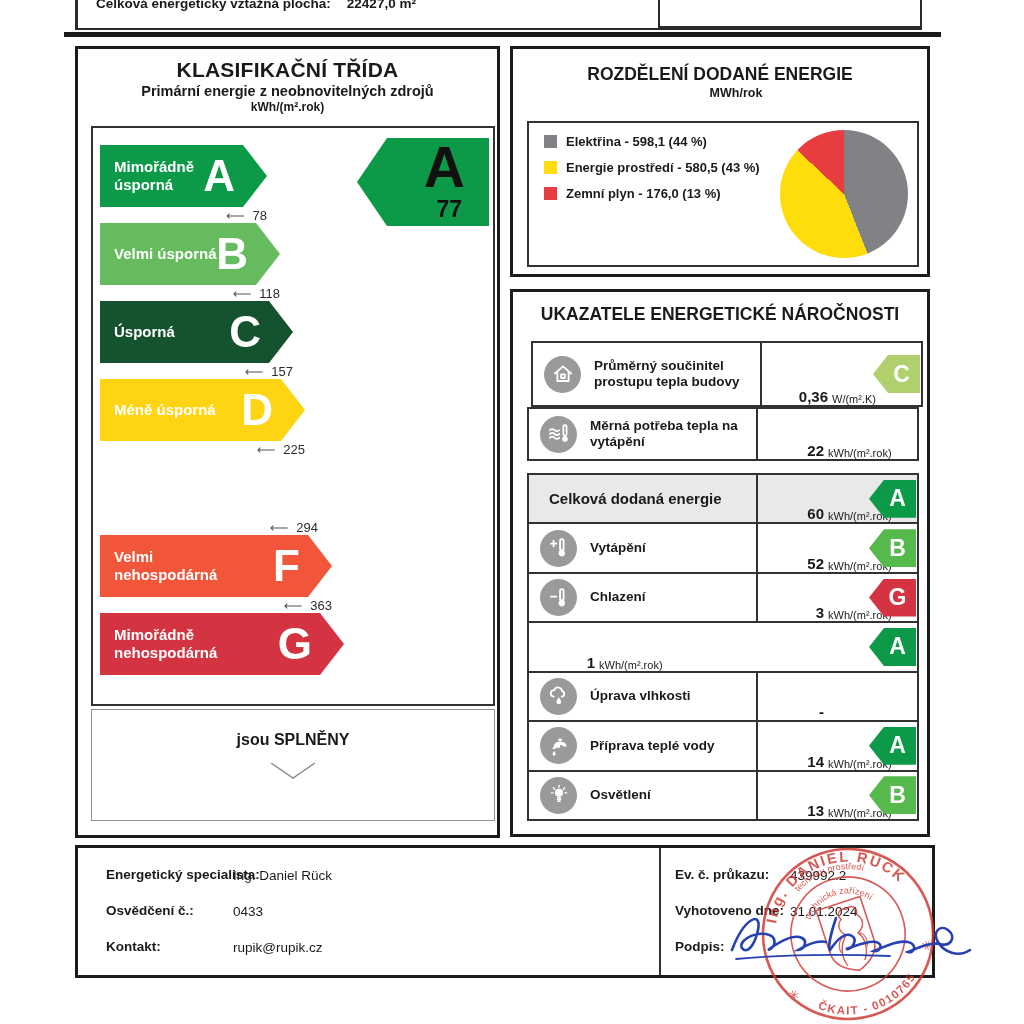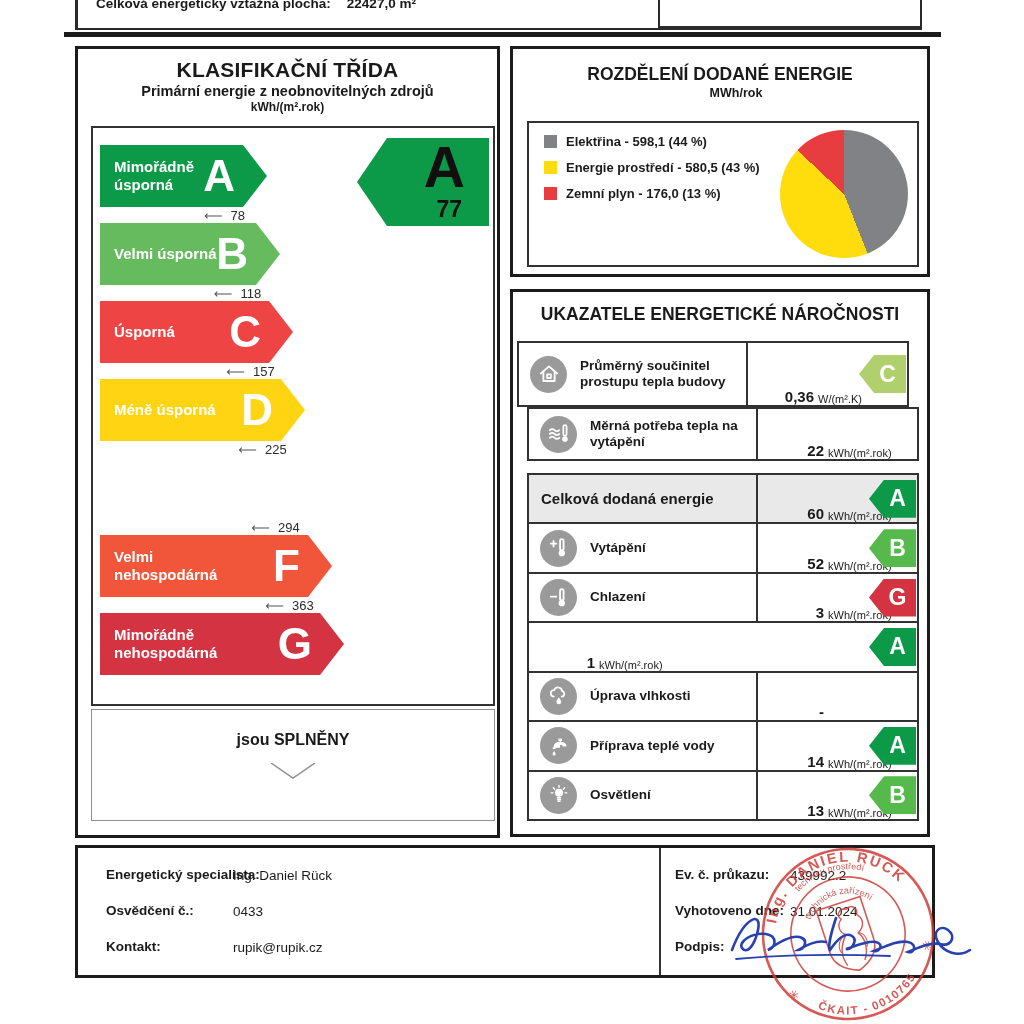--- a/index.html
+++ b/index.html
@@ -26,21 +26,21 @@
   #class-panel h2 { font-size:14.5px; margin-top:1px; }
   #class-panel h3 { font-size:12px; margin-top:1px; }
   #scale-box { left:13px; top:77px; width:404px; height:580px; }
   .class-arrow { position:absolute; left:7px; height:62px; color:#fff;
     clip-path:polygon(0 0, calc(100% - 24px) 0, 100% 50%, calc(100% - 24px) 100%, 0 100%); }
   .arrow-label { position:absolute; left:14px; top:50%; transform:translateY(-50%);
     font-weight:bold; font-size:15px; line-height:1.18; width:142px; }
   .arrow-letter { position:absolute; right:32px; top:50%; transform:translateY(-50%);
     font-weight:bold; font-size:44px; }
   .threshold { position:absolute; height:16px; width:85px; display:flex; align-items:center;
-    justify-content:center; gap:8px; font-size:13px; color:#2b2b2b; }
+    justify-content:flex-end; gap:8px; font-size:13px; color:#2b2b2b; }
   .threshold::before { content:"⟵"; font-size:13px; color:#555; }
   #rating-arrow { position:absolute; left:264px; top:10px; width:132px; height:88px;
     clip-path:polygon(30px 0, 100% 0, 100% 100%, 30px 100%, 0 50%); }
   #rating-letter { position:absolute; right:24px; top:-4px; font-size:57px; font-weight:bold; color:#101010; }
   #rating-value  { position:absolute; right:27px; bottom:3px; font-size:23px; font-weight:bold; color:#101010; }
 
   #req-box { position:absolute; left:13px; top:660px; width:404px; height:112px;
     border:1.5px solid #8f8f8f; }
   #req-gray { height:55px; background:#e4e4e4; border-bottom:1.5px solid #8f8f8f;
     padding-top:8px; font-size:15.5px; font-weight:bold; line-height:1.3; }
@@ -55,38 +55,38 @@
   #legend { position:absolute; left:15px; top:11px; }
   .leg-item { display:flex; align-items:flex-start; gap:9px; margin-bottom:11px; }
   .leg-swatch { width:13px; height:13px; margin-top:1px; flex:none; }
   .leg-label { font-size:13px; font-weight:bold; white-space:nowrap; }
   #pie-chart { position:absolute; left:251px; top:7px; width:128px; height:128px;
     border-radius:50%; }
 
   
   #ind-panel { left:510px; top:289px; width:420px; height:548px; }
   #ind-panel h1 { font-size:17.5px; margin-top:12px; }
-  #ind-row-1 { left:4px; top:49px; width:392px; height:66px; }
+  #ind-row-1 { left:18px; top:49px; width:392px; height:66px; }
   #ind-row-2 { left:14px; top:115px; width:392px; height:54px; }
   #ind-table { left:14px; top:181px; width:392px; height:348px; display:flex; flex-direction:column; }
   #ind-table .t-row { flex:1; border-top:2px solid #323232; }
   #ind-table .t-row:first-child { border-top:none; }
   .ind-row { position:relative; display:flex; height:100%; width:100%; align-items:stretch; }
   .cell-label { width:229px; border-right:2px solid #323232; display:flex; align-items:center;
     gap:13px; padding-left:11px; }
   .cell-label .lbl { font-size:13.5px; font-weight:bold; line-height:1.2; width:158px; }
   .cell-value { flex:1; display:flex; align-items:flex-end; }
   .num { font-size:15px; font-weight:bold; width:66px; text-align:right; }
   .unit { font-size:11px; margin-left:4px; }
   .badge { position:absolute; right:1px; top:50%; transform:translateY(-50%);
     width:47px; height:38px; clip-path:polygon(15px 0, 100% 0, 100% 100%, 15px 100%, 0 50%);
     color:#fff; font-weight:bold; font-size:23px; display:flex; align-items:center;
     justify-content:center; padding-left:10px; }
   .total-row { background:#e9e9e9; }
-  .total-row .cell-label { padding-left:12px; }
+  .total-row .cell-label { padding-left:20px; }
   .total-row .lbl { font-size:15px; width:190px; }
   .icon-circle { width:37px; height:37px; border-radius:50%; flex:none;
     display:flex; align-items:center; justify-content:center; }
   .icon-circle svg { width:26px; height:26px; }
 
   
   #footer-panel { left:75px; top:845px; width:860px; height:133px; }
   #footer-divider { position:absolute; left:581px; top:0; bottom:0; border-left:2px solid #323232; }
   .f-label { position:absolute; font-size:13.5px; font-weight:bold; white-space:nowrap; }
   .f-value { position:absolute; font-size:13.5px; white-space:nowrap; }
@@ -121,21 +121,21 @@
       </div>
 
     <div class="class-arrow" style="top: 95px; width: 180px; background: rgb(102, 187, 94);">
       <span class="arrow-label">Velmi úsporná</span>
       <span class="arrow-letter">B</span>
     </div>
     <div class="threshold" style="top:157px;left:102px">
         <span>118</span>
       </div>
 
-    <div class="class-arrow" style="top: 173px; width: 193px; background: #ef4444;">
+    <div class="class-arrow" style="top: 173px; width: 193px; background: #14532d;">
       <span class="arrow-label">Úsporná</span>
       <span class="arrow-letter">C</span>
     </div>
     <div class="threshold" style="top:235px;left:115px">
         <span>157</span>
       </div>
 
     <div class="class-arrow" style="top: 251px; width: 205px; background: rgb(255, 213, 19);">
       <span class="arrow-label">Méně úsporná</span>
       <span class="arrow-letter">D</span>

